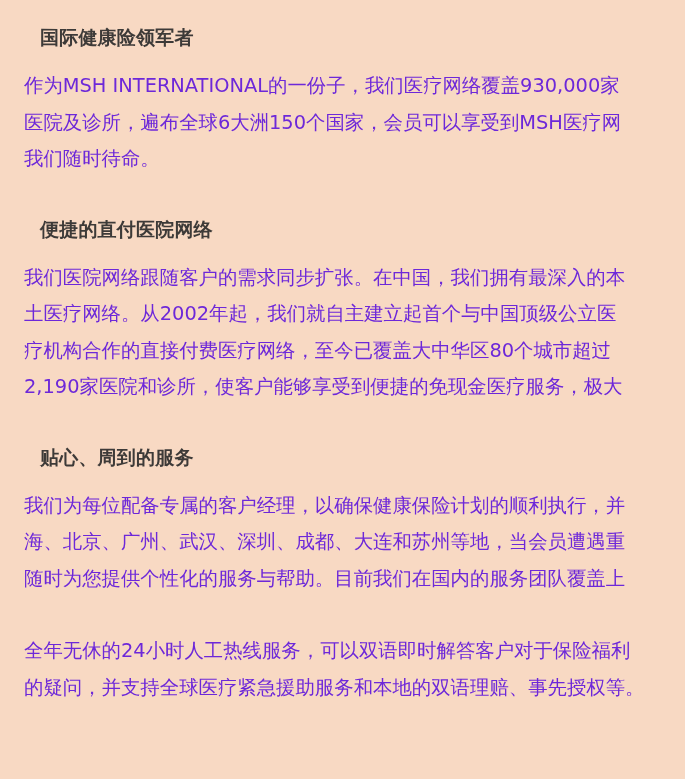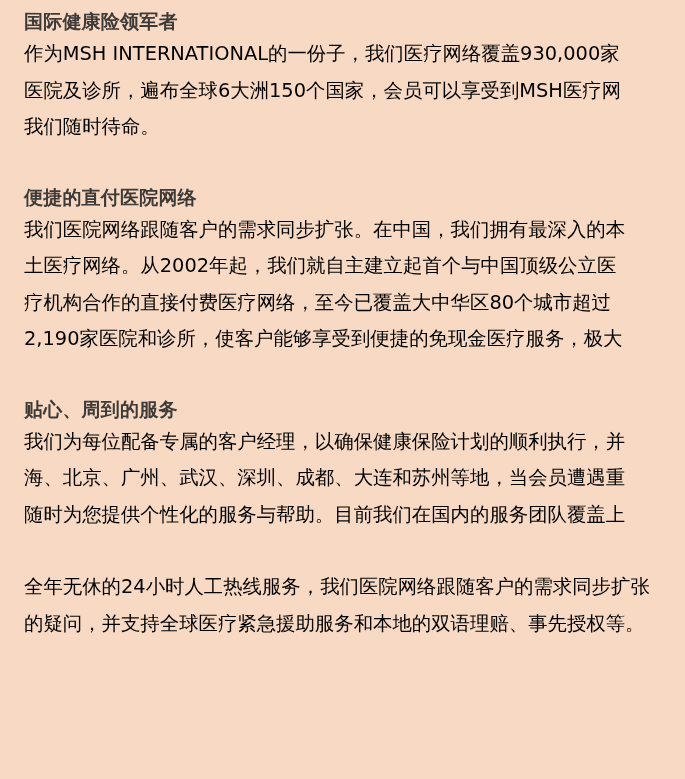--- a/index.html
+++ b/index.html
@@ -15,32 +15,32 @@
     }
     .page {
       padding: 6px 0 0 24px;
       box-sizing: border-box;
       width: 685px;
     }
     .section {
       margin-bottom: 36px;
     }
     .section h2 {
-      margin: 0;
+      margin: 16px;
       font-size: 19px;
       font-weight: bold;
       color: #3d3a38;
       line-height: 30px;
       height: 30px;
       letter-spacing: 0.2px;
     }
     .section p {
       margin: 0;
       font-size: 19.4px;
-      color: #000000;
+      color: #6d28d9;
       line-height: 36.5px;
       width: 650px;
       letter-spacing: 0px;
     }
     .line {
       display: block;
       white-space: nowrap;
     }
   </style>
 </head>
@@ -71,18 +71,18 @@
     <h2>贴心、周到的服务</h2>
     <p>
       <span class="line">我们为每位配备专属的客户经理，以确保健康保险计划的顺利执行，并</span>
       <span class="line">海、北京、广州、武汉、深圳、成都、大连和苏州等地，当会员遭遇重</span>
       <span class="line">随时为您提供个性化的服务与帮助。目前我们在国内的服务团队覆盖上</span>
     </p>
   </div>
 
   <div class="section">
     <p>
-      <span class="line">全年无休的24小时人工热线服务，我们医院网络跟随客户的需求同步扩张</span>
+      <span class="line">全年无休的24小时人工热线服务，可以双语即时解答客户对于保险福利</span>
       <span class="line">的疑问，并支持全球医疗紧急援助服务和本地的双语理赔、事先授权等。</span>
     </p>
   </div>
 
 </div>
 
 </body></html>

